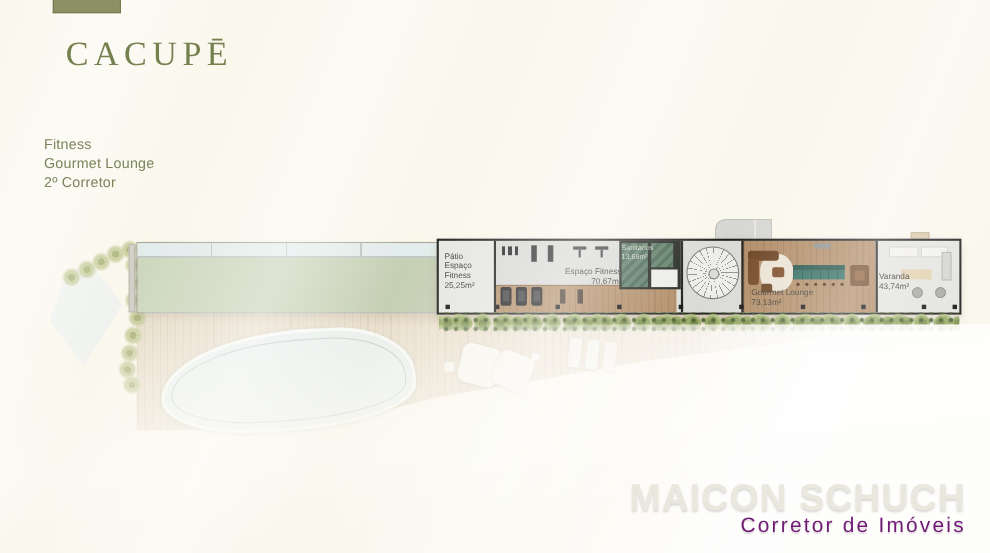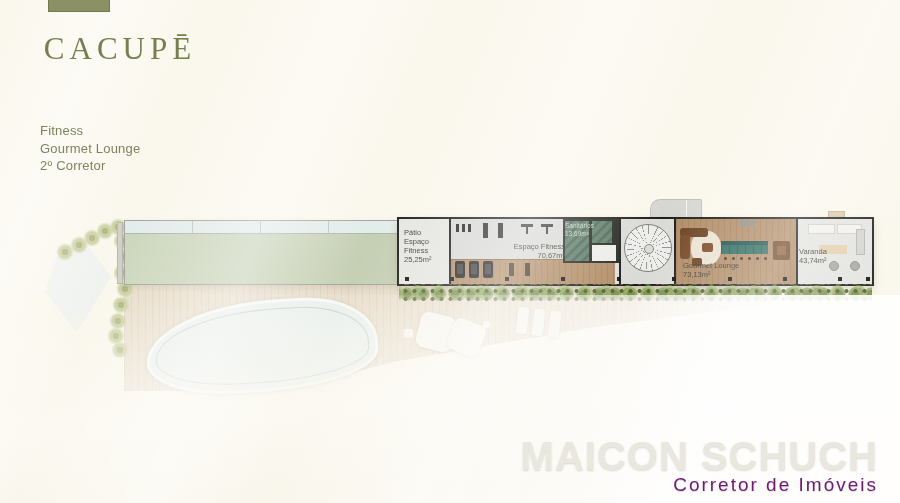--- a/index.html
+++ b/index.html
@@ -14,21 +14,21 @@
   .logo-tab {
     position:absolute; left:48px; top:0; width:62px; height:12px;
     background:#8b9165; border:1px solid #747b4e; border-top:none; z-index:60;
   }
   .title {
     position:absolute; left:28px; top:30px; width:184px; z-index:60;
     font-family:"Liberation Serif", serif; font-weight:400;
     font-size:31px; line-height:37px; letter-spacing:5px;
     color:#75804f; text-align:right;
   }
-  .title .t2 { display:block;text-align:center; }
+  .title .t2 { display:block; }
   .info {
     position:absolute; left:40px; top:122px; z-index:60;
     font-size:13px; line-height:17.5px; color:#7b855c; letter-spacing:0.2px;
   }
   .info span { display:block; }
 
   
   .side-wall {
     position:absolute; left:117px; top:222px; width:6px; height:62px;
     background:#d3d3cb; border:1px solid #b9b9b0; z-index:10;
@@ -190,21 +190,21 @@
     background:linear-gradient(112deg,
       rgba(255,255,255,0) 0%, rgba(255,255,255,0.45) 10%, rgba(255,255,255,0) 20%,
       rgba(255,255,255,0.40) 32%, rgba(255,255,255,0) 42%,
       rgba(255,255,255,0.38) 56%, rgba(255,255,255,0) 68%,
       rgba(255,255,255,0.32) 80%, rgba(255,255,255,0) 93%);
   }
 
   
   .watermark { position:absolute; right:22px; top:434px; text-align:right; z-index:70; }
   .wm-name {
-    font-size:40px; font-weight:700; letter-spacing:1px; color:#e9e7de;
+    font-size:34px; font-weight:700; letter-spacing:1px; color:#e9e7de;
     text-shadow:0 1px 2px rgba(150,148,140,0.35), 0 0 1px #ffffff;
   }
   .wm-role {
     font-size:19px; letter-spacing:2px; color:#701a75; margin-top:-5px;
     text-shadow:0 1px 1px rgba(150,148,140,0.3), 0 0 1px #ffffff;
   }
 </style>
 </head>
 <body>
 

